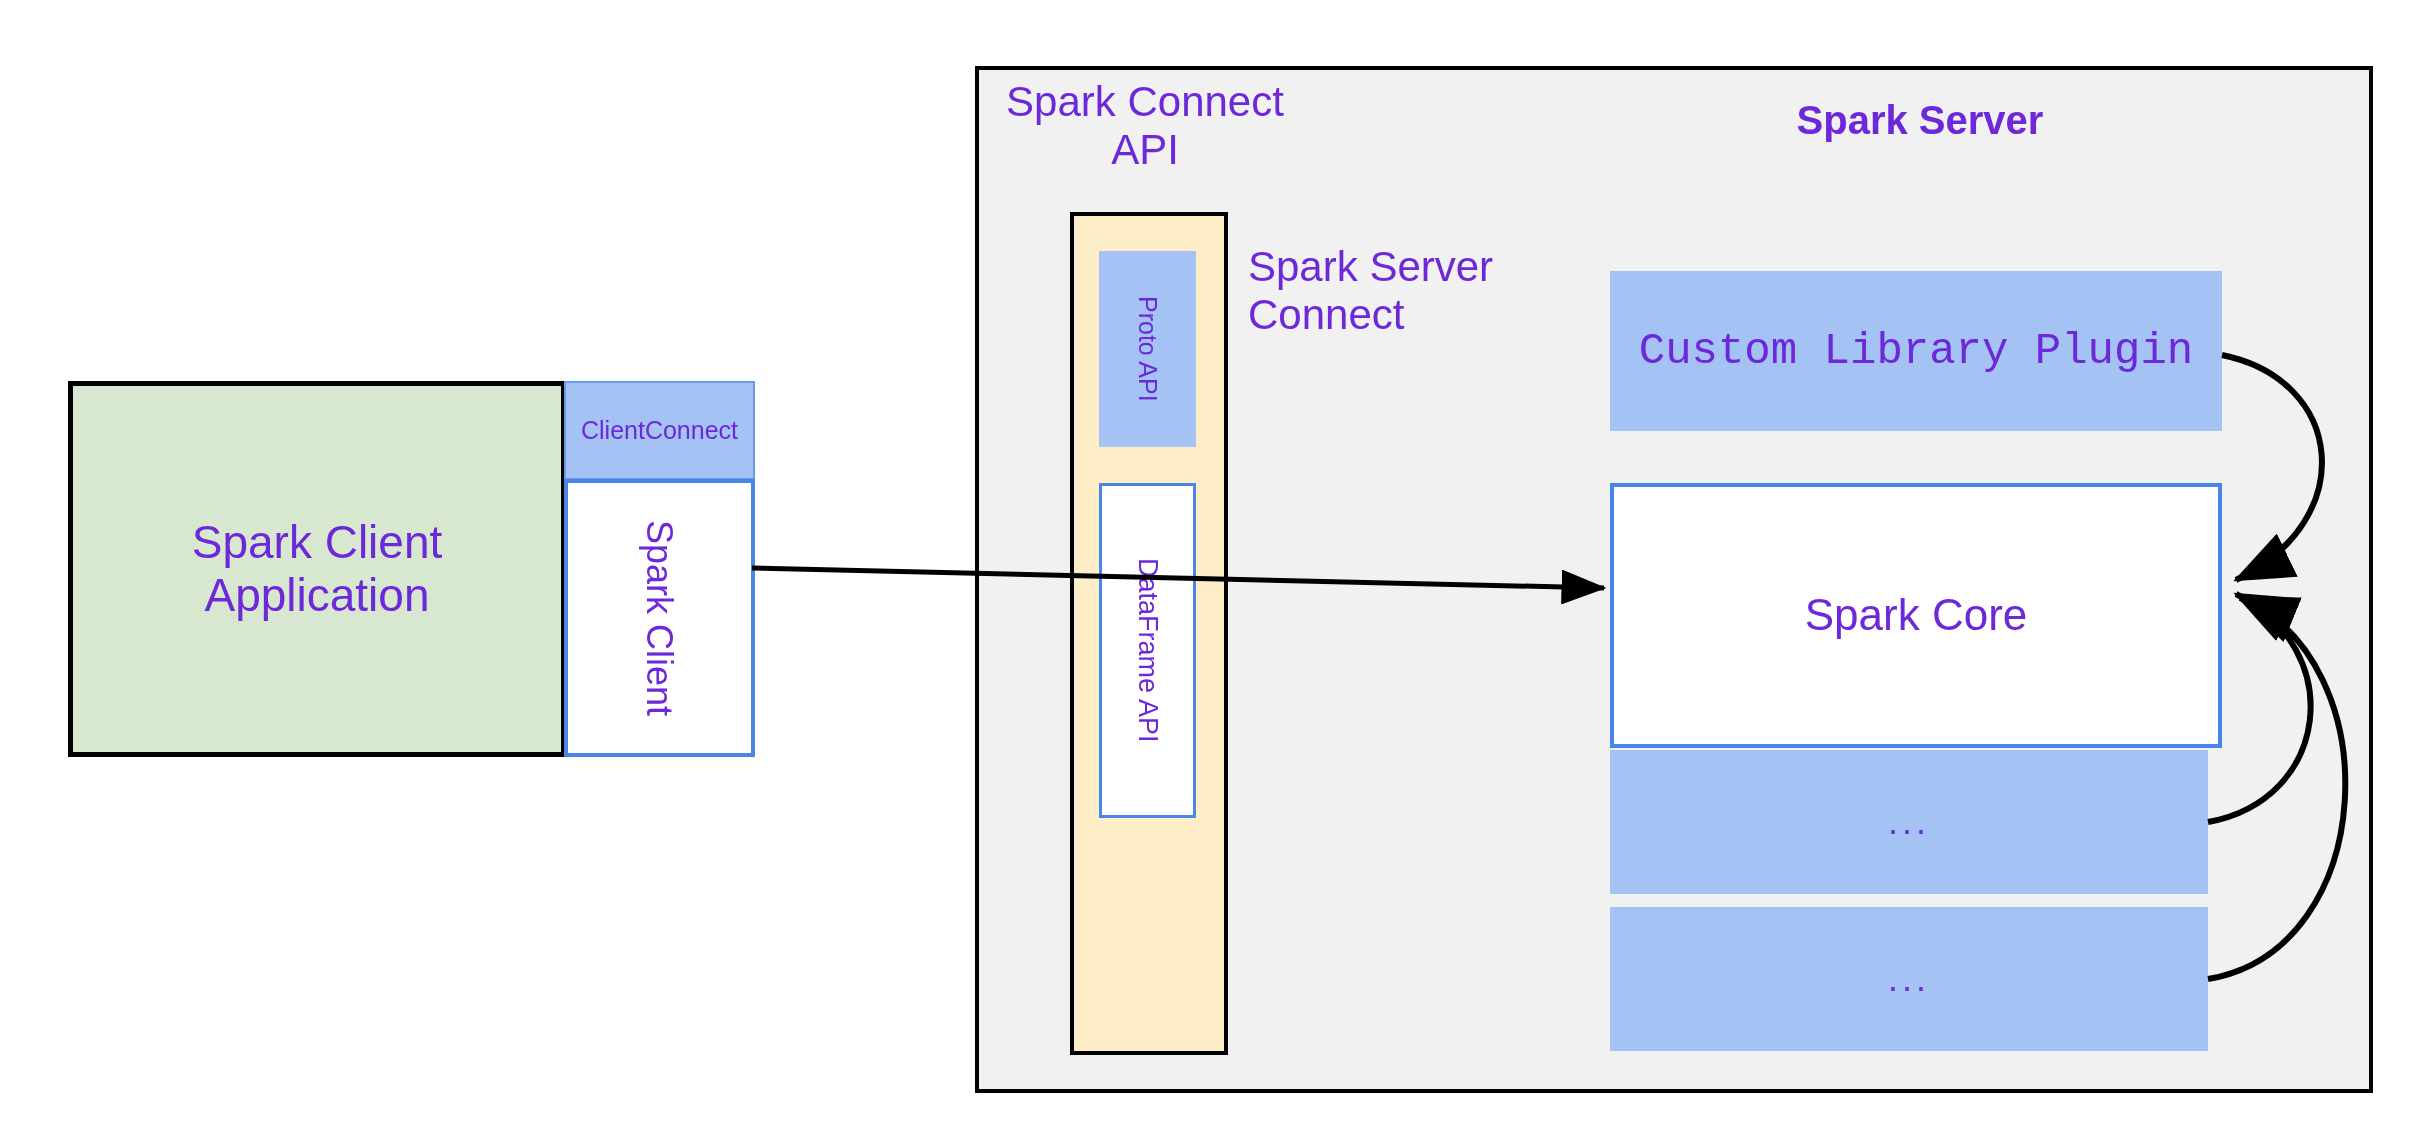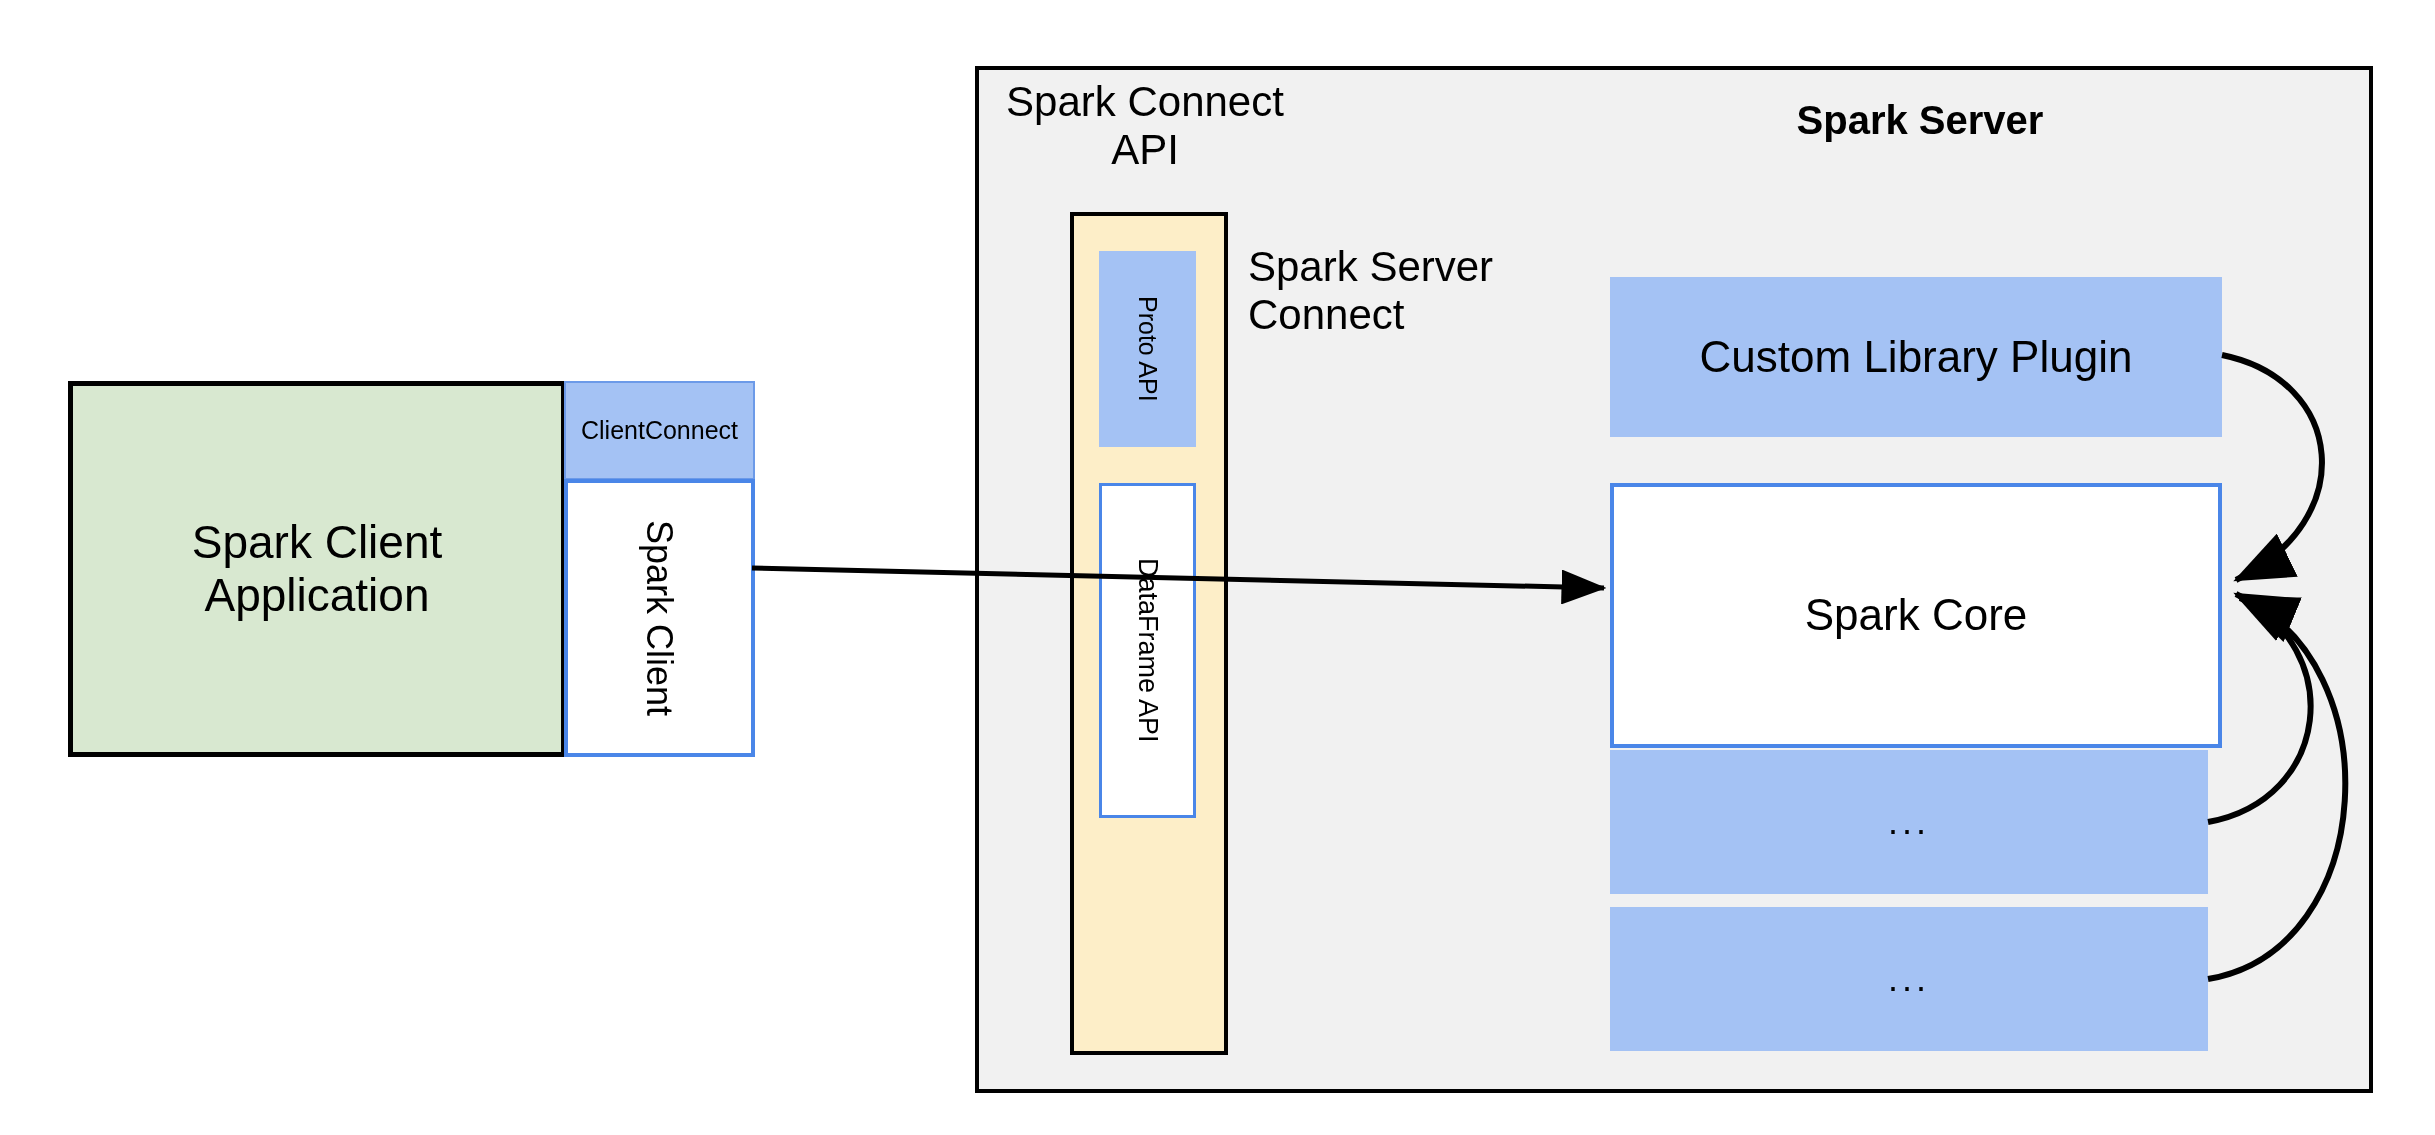--- a/index.html
+++ b/index.html
@@ -17,21 +17,21 @@
     background: #ffffff;
     overflow: hidden;
   }
   .box {
     position: absolute;
     box-sizing: border-box;
     display: flex;
     align-items: center;
     justify-content: center;
     text-align: center;
-    color: #000000;
+    color: #6d28d9;
     line-height: 1.15;
   }
 
   
   #server-container {
     left: 975px;
     top: 66px;
     width: 1398px;
     height: 1027px;
     background: #f1f1f1;
@@ -144,25 +144,26 @@
     left: 1660px;
     top: 90px;
     width: 520px;
     height: 60px;
     font-size: 40px;
     font-weight: bold;
   }
 
   #custom-plugin-box {
     left: 1610px;
-    top: 277px;
+    top: 271px;
     width: 612px;
     height: 160px;
     background: #a4c2f4;
     font-size: 44px;
+    font-family: Liberation Mono, monospace;
   }
 
   #spark-core-box {
     left: 1610px;
     top: 483px;
     width: 612px;
     height: 265px;
     background: #ffffff;
     border: 4px solid #4a86e8;
     font-size: 44px;

